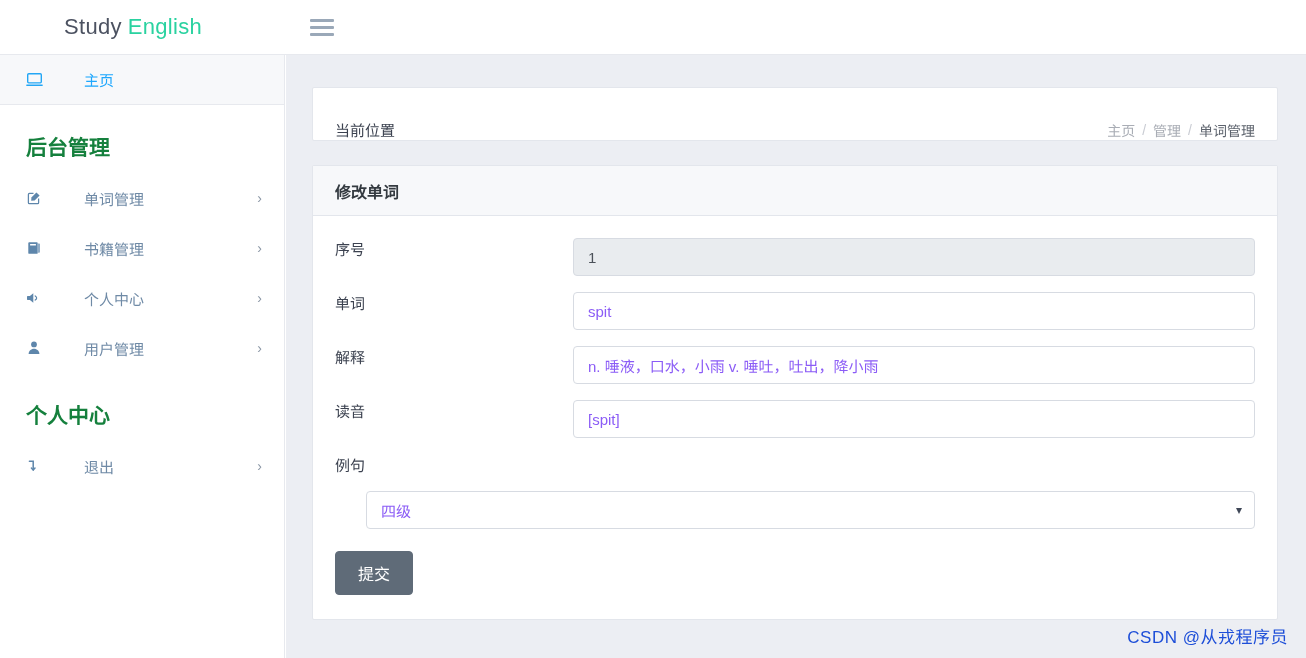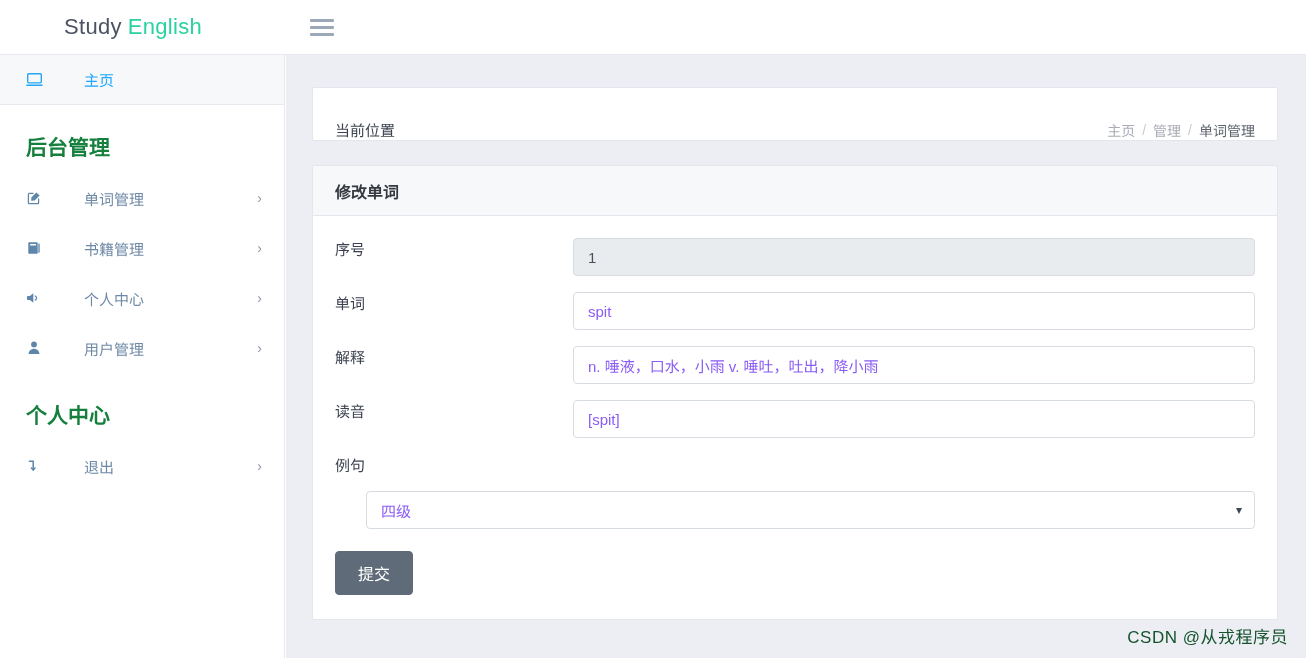--- a/index.html
+++ b/index.html
@@ -251,21 +251,21 @@
     padding: 9px 22px;
     cursor: pointer;
     font-family: "Liberation Sans", "DejaVu Sans", sans-serif;
   }
 
   .watermark {
     position: absolute;
     right: 18px;
     bottom: 10px;
     font-size: 17px;
-    color: #14532d;
+    color: #1d4ed8;
     white-space: nowrap;
     z-index: 30;
     letter-spacing: .5px;
   }
 </style>
 </head>
 <body>
 
 <div id="app">
 

